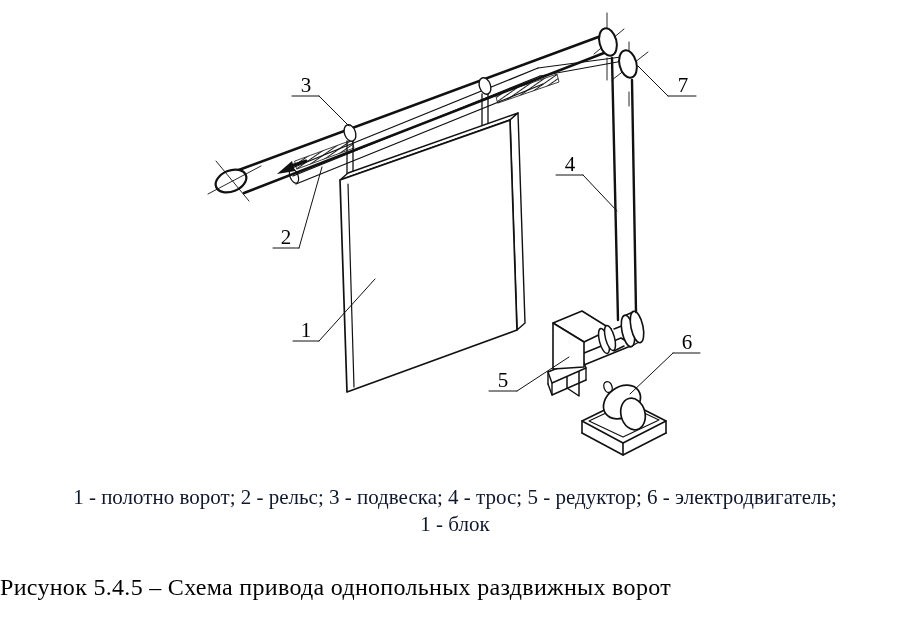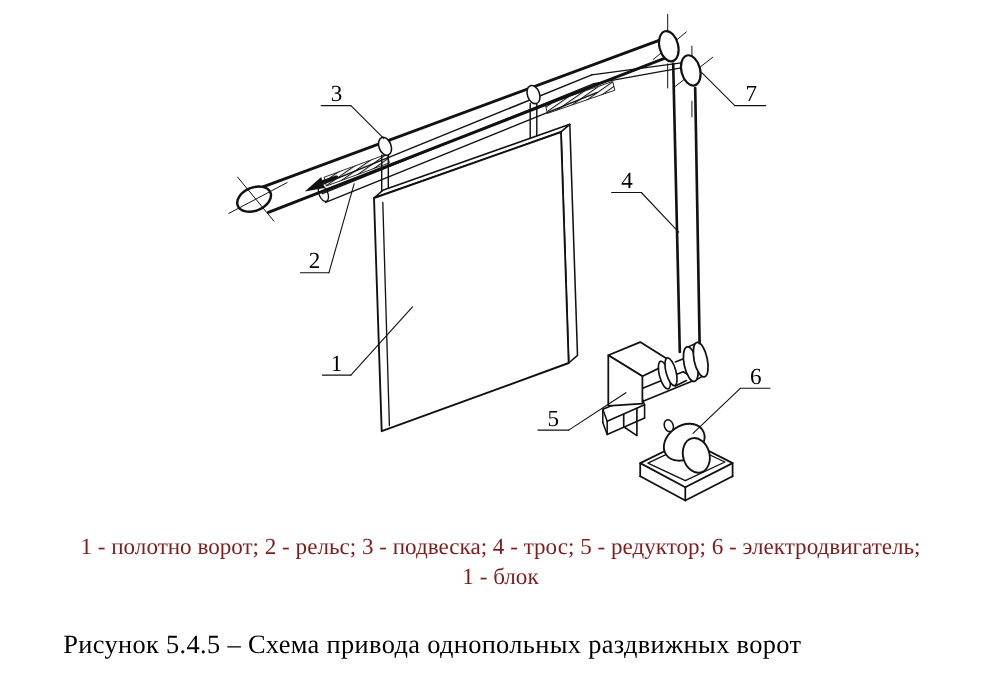--- a/index.html
+++ b/index.html
@@ -17,27 +17,26 @@
     font-size:21px;
     fill:#000;
   }
   .caption{
     position:absolute;
     left:0;top:484px;
     width:910px;
     text-align:center;
     font-size:21px;
     line-height:27px;
-    color:#7f1d1d;
+    color:#0f172a;
   }
   .figure-title{
     position:absolute;
     left:0;top:574px;
     width:786px;
-    text-align:center;
     font-size:24px;
     letter-spacing:0.3px;
     color:#000;
   }
 </style>
 </head>
 <body>
 
 <div class="page">
 

